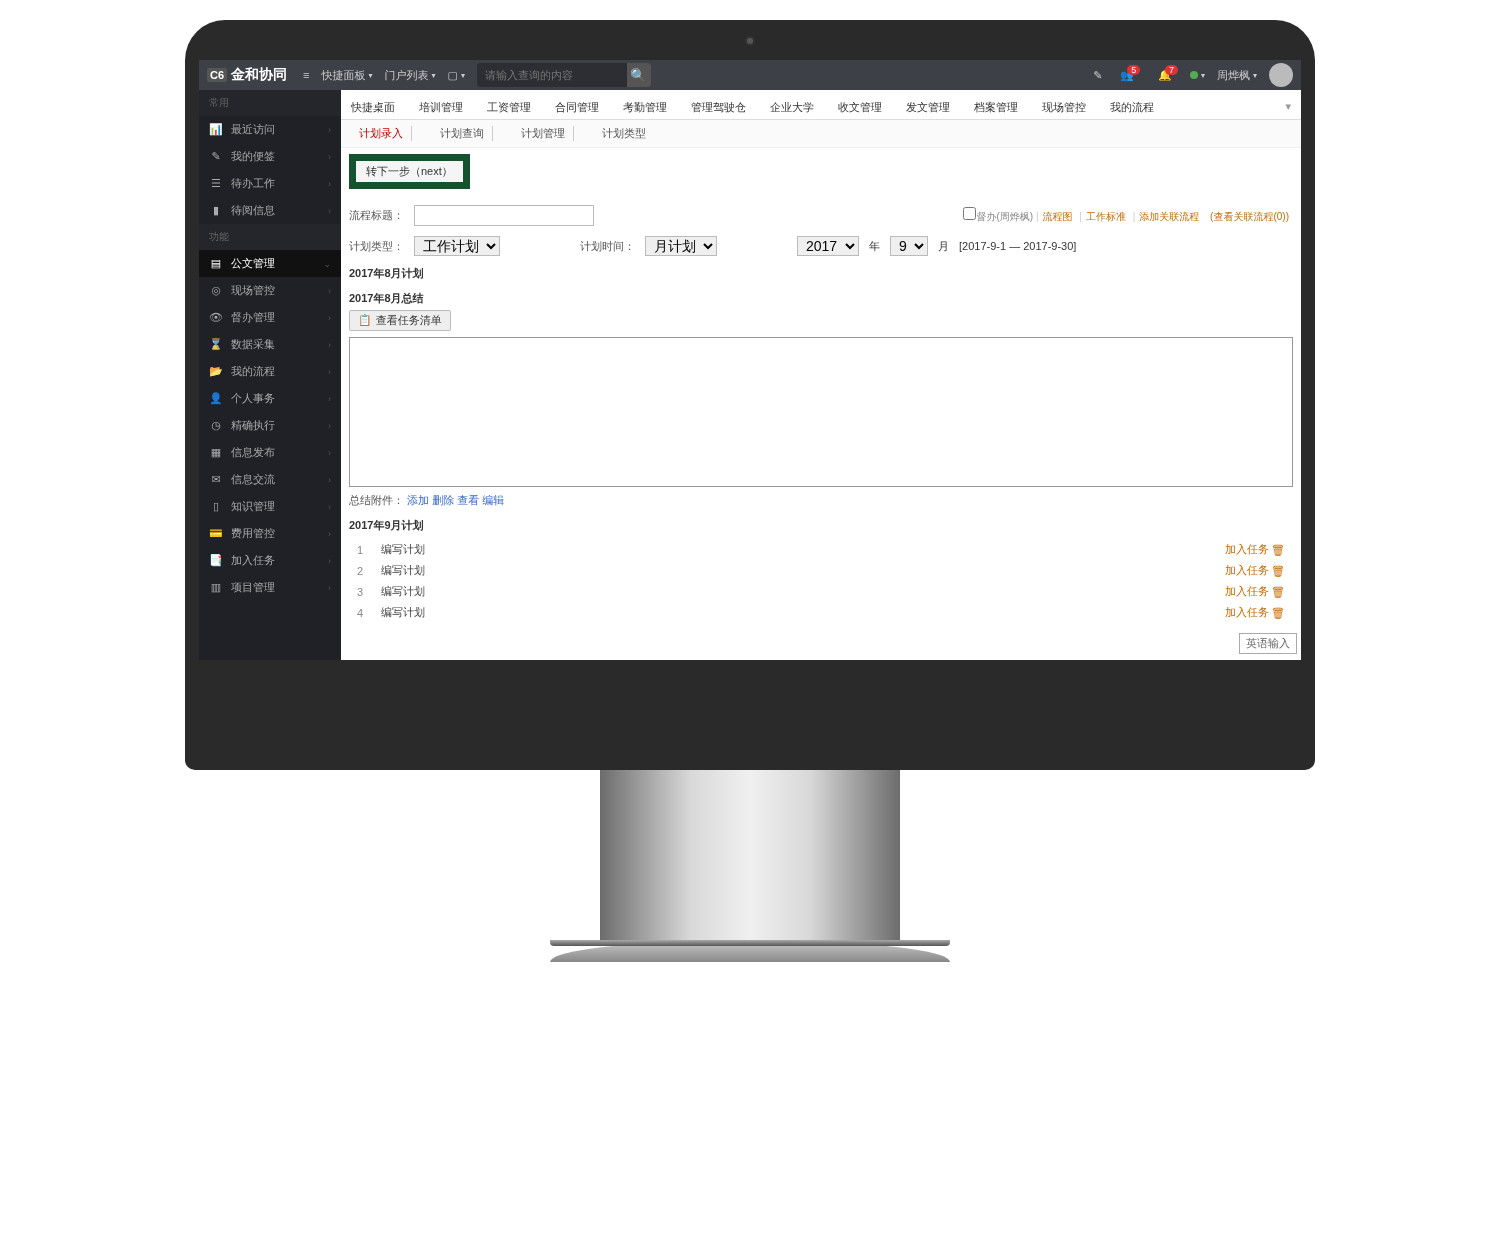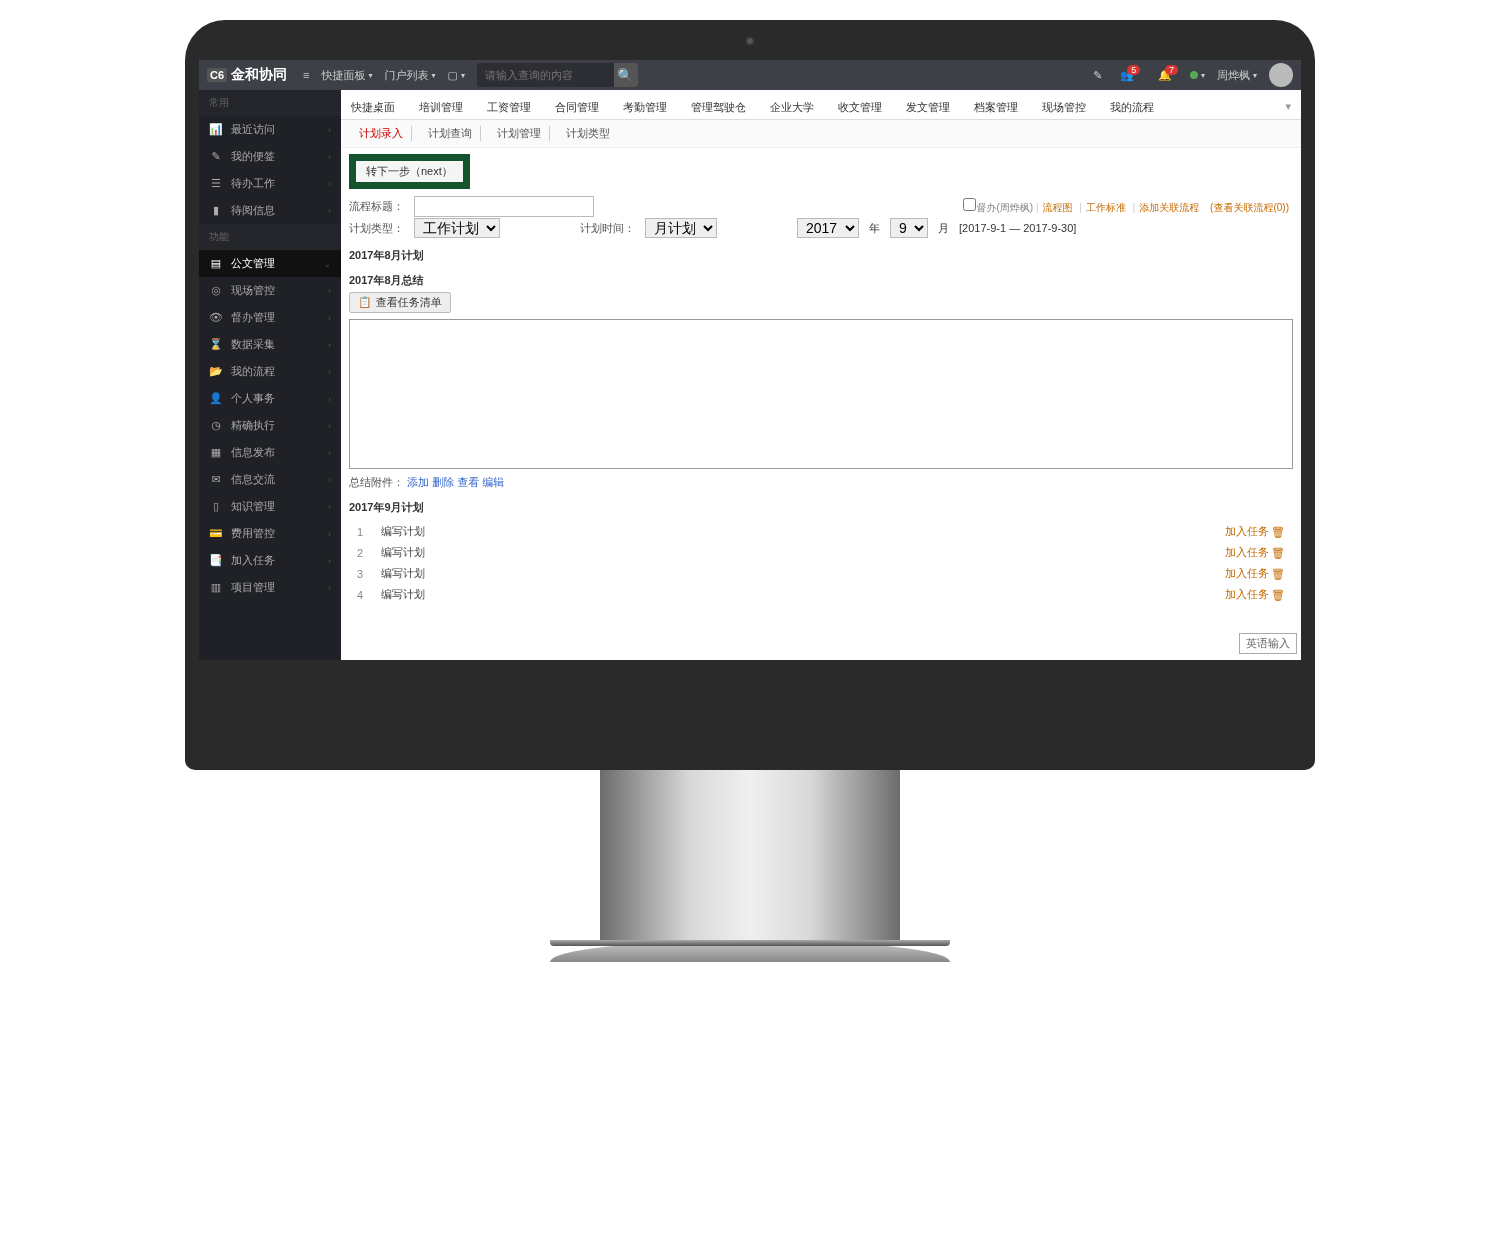--- a/index.html
+++ b/index.html
@@ -12,48 +12,48 @@
 .stand-neck { width: 300px; height: 170px; margin: 0 auto; background: linear-gradient(90deg, #6c6c6c, #d8d8d8 30%, #f0f0f0 50%, #d8d8d8 70%, #6c6c6c); }
 .stand-base { width: 400px; height: 22px; margin: 0 auto; background: linear-gradient(180deg, #ccc, #888); border-radius: 50% / 100% 100% 0 0; }
 .stand-base::after { content:''; display:block; width: 400px; height:6px; background:linear-gradient(180deg,#aaa,#555); border-radius: 0 0 4px 4px; }
 
 .topbar { background: #3d4047; color: #ccc; height: 30px; display: flex; align-items: center; padding: 0 8px; gap: 12px; }
 .logo { font-weight: bold; color: #fff; font-size: 14px; margin-right: 4px; }
 .logo .c6 { background:#555; padding:1px 3px; border-radius:2px; font-size:11px; margin-right:4px; }
 .tb-btn { font-size: 11px; cursor: pointer; display:flex; align-items:center; gap:3px; }
 .tb-btn .caret { font-size:8px; }
 .searchbox { background: #2c2e33; border-radius: 3px; display: flex; align-items: center; }
-.searchbox input { background: transparent; border: none; color: #aaa; padding: 4px 8px; font-size: 11px; width: 137px; outline:none; }
+.searchbox input { background: transparent; border: none; color: #aaa; padding: 4px 8px; font-size: 11px; width: 150px; outline:none; }
 .searchbox button { background: #555; border: none; color: #ccc; width: 24px; height: 24px; cursor: pointer; border-radius:0 3px 3px 0; }
 .spacer { flex: 1; }
 .notif { position: relative; padding: 0 6px; }
 .badge { position: absolute; top: -4px; right: 0; background: #d33; color: #fff; border-radius: 8px; padding: 0 4px; font-size: 9px; }
 .avatar { width: 24px; height: 24px; background: #bbb; border-radius: 50%; }
 .status-dot { width:8px; height:8px; background:#5a5; border-radius:50%; display:inline-block; }
 
 .layout { display: flex; height: calc(100% - 30px); }
 .sidebar { width: 142px; background: #1f2126; color: #aaa; overflow-y: auto; }
 .side-head { font-size: 10px; color: #666; padding: 6px 10px; background:#24262b; }
 .side-item { display: flex; align-items: center; padding: 6px 10px; font-size: 11px; cursor: pointer; gap: 8px; }
 .side-item.active { background: #111; color: #fff; }
 .side-item .ico { width: 14px; text-align: center; font-size: 11px; }
 .side-item .chev { margin-left: auto; font-size: 9px; color: #555; }
 
 .main { flex: 1; display: flex; flex-direction: column; background: #fff; }
 .tabsbar { display: flex; border-bottom: 1px solid #ddd; padding: 6px 10px 0 10px; gap: 24px; font-size: 11px; }
 .tabsbar span { padding: 4px 0; cursor: pointer; color: #333; }
 .tabsbar .more { margin-left: auto; color:#999; }
-.subtabs { display: flex; gap: 8px; padding: 6px 10px; font-size: 11px; align-items: flex-end; background:#fafafa; border-bottom:1px solid #eee; }
+.subtabs { display: flex; gap: 20px; padding: 6px 10px; font-size: 11px; align-items: flex-end; background:#fafafa; border-bottom:1px solid #eee; }
 .subtabs span { color: #555; padding: 0 8px; border-right: 1px solid #ccc; cursor: pointer; }
 .subtabs span:last-child { border-right: none; }
 .subtabs span.on { color: #c00; }
 
 .content { flex: 1; overflow-y: auto; padding: 0 8px 8px 8px; }
 .next-btn { border: 7px solid #14532d; background: #f5f5f5; padding: 3px 10px; font-size: 11px; margin: 6px 0; display: inline-block; cursor:pointer; }
-.form-row { display: flex; align-items: center; gap: 10px; margin: 1px 0; font-size: 11px; }
+.form-row { display: flex; align-items: center; gap: 10px; margin: 10px 0; font-size: 11px; }
 .form-row label { color: #555; }
 .form-row input[type=text] { border: 1px solid #bbb; padding: 2px 4px; width: 180px; }
 .form-row select { border: 1px solid #bbb; padding: 0 4px; font-size: 14px; }
 .right-links { margin-left: auto; color: #888; font-size: 10px; }
 .right-links a { color: #c46a00; margin: 0 4px; cursor: pointer; }
 .right-links .divider { color:#ccc; }
 
 .sec-title { font-weight: bold; font-size: 11px; margin: 10px 0 4px 0; }
 .task-btn { border: 1px solid #bbb; background: #eee; padding: 2px 8px; font-size: 11px; display: inline-flex; align-items:center; gap:4px; cursor:pointer; border-radius:2px; }
 .bigbox { border: 1px solid #999; height: 150px; margin: 6px 0; }

